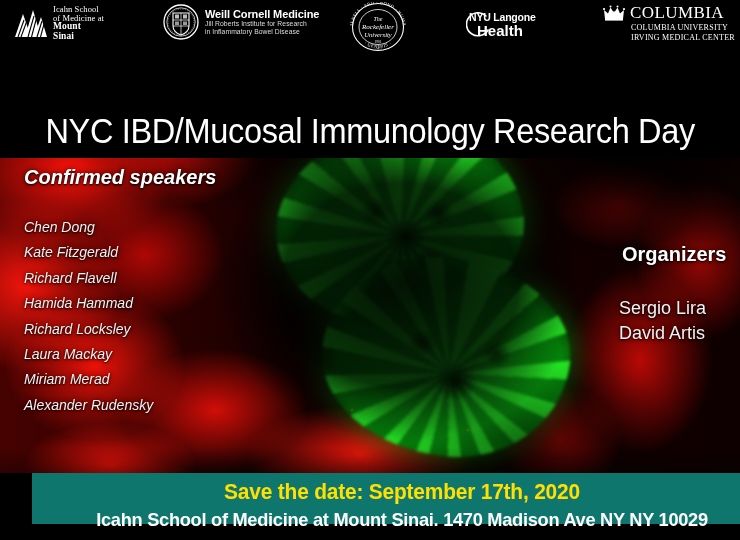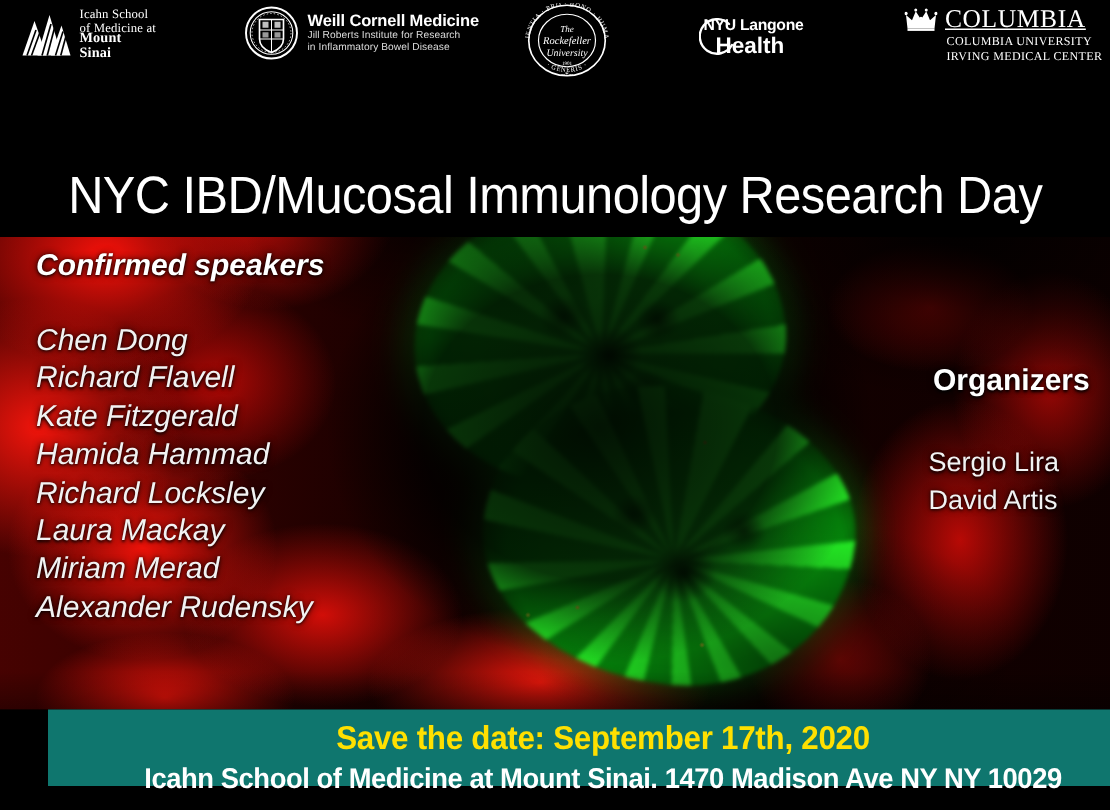--- a/index.html
+++ b/index.html
@@ -54,21 +54,21 @@
 
   
   #logo-nyu{left:466px;top:12px;}
   #logo-nyu .arc{width:27px;height:27px;flex:none;margin-right:2px;}
   #logo-nyu .txt{line-height:1.08;margin-left:-26px;}
   #logo-nyu .l1{font-size:10.5px;font-weight:bold;white-space:nowrap;letter-spacing:-.2px;}
   #logo-nyu .l2{font-size:15px;font-weight:bold;white-space:nowrap;padding-left:8px;}
 
   
   #logo-columbia{left:603px;top:4px;display:block;}
-  #logo-columbia .row1{display:flex;align-items:flex-end;text-decoration:underline;}
+  #logo-columbia .row1{display:flex;align-items:flex-end;}
   #logo-columbia .crown{width:22px;height:16px;margin-right:5px;flex:none;}
   #logo-columbia .name{
     font-family:"Liberation Serif","DejaVu Serif",serif;
     font-size:17px;letter-spacing:.4px;line-height:1;white-space:nowrap;
   }
   #logo-columbia .sub{
     font-family:"Liberation Serif","DejaVu Serif",serif;
     font-size:8px;letter-spacing:.25px;line-height:1.3;
     margin-left:28px;margin-top:2px;white-space:nowrap;
   }
@@ -185,21 +185,21 @@
     white-space:nowrap;
     text-shadow:0 0 5px rgba(0,0,0,.85),0 1px 2px rgba(0,0,0,.9);
   }
   #confirmed-speakers-heading{left:24px;top:166px;}
   #organizers-heading{left:622px;top:243px;font-style:normal;}
 
   #speaker-list{left:24px;top:215px;}
   #speaker-list li{
     list-style:none;
     color:#f2f2f2;
-    font-size:20px;
+    font-size:14px;
     font-style:italic;
     line-height:25.4px;
     white-space:nowrap;
     text-shadow:0 0 5px rgba(0,0,0,.8),0 1px 2px rgba(0,0,0,.85);
   }
   #speaker-list{margin:0;padding:0;}
 
   #organizer-list{left:619px;top:296px;margin:0;padding:0;}
   #organizer-list li{
     list-style:none;
@@ -348,22 +348,22 @@
     <div class="green-b"></div>
     <div class="layer green-glow"></div>
     <div class="layer speckle"></div>
     <div class="layer vignette"></div>
   </div>
 
   <div class="overlay heading-yellow" id="confirmed-speakers-heading">Confirmed speakers</div>
 
   <ul class="overlay" id="speaker-list">
     <li>Chen Dong</li>
+    <li>Kate Fitzgerald</li>
     <li>Richard Flavell</li>
-    <li>Kate Fitzgerald</li>
     <li>Hamida Hammad</li>
     <li>Richard Locksley</li>
     <li>Laura Mackay</li>
     <li>Miriam Merad</li>
     <li>Alexander Rudensky</li>
   </ul>
 
   <div class="overlay heading-yellow" id="organizers-heading">Organizers</div>
 
   <ul class="overlay" id="organizer-list">

